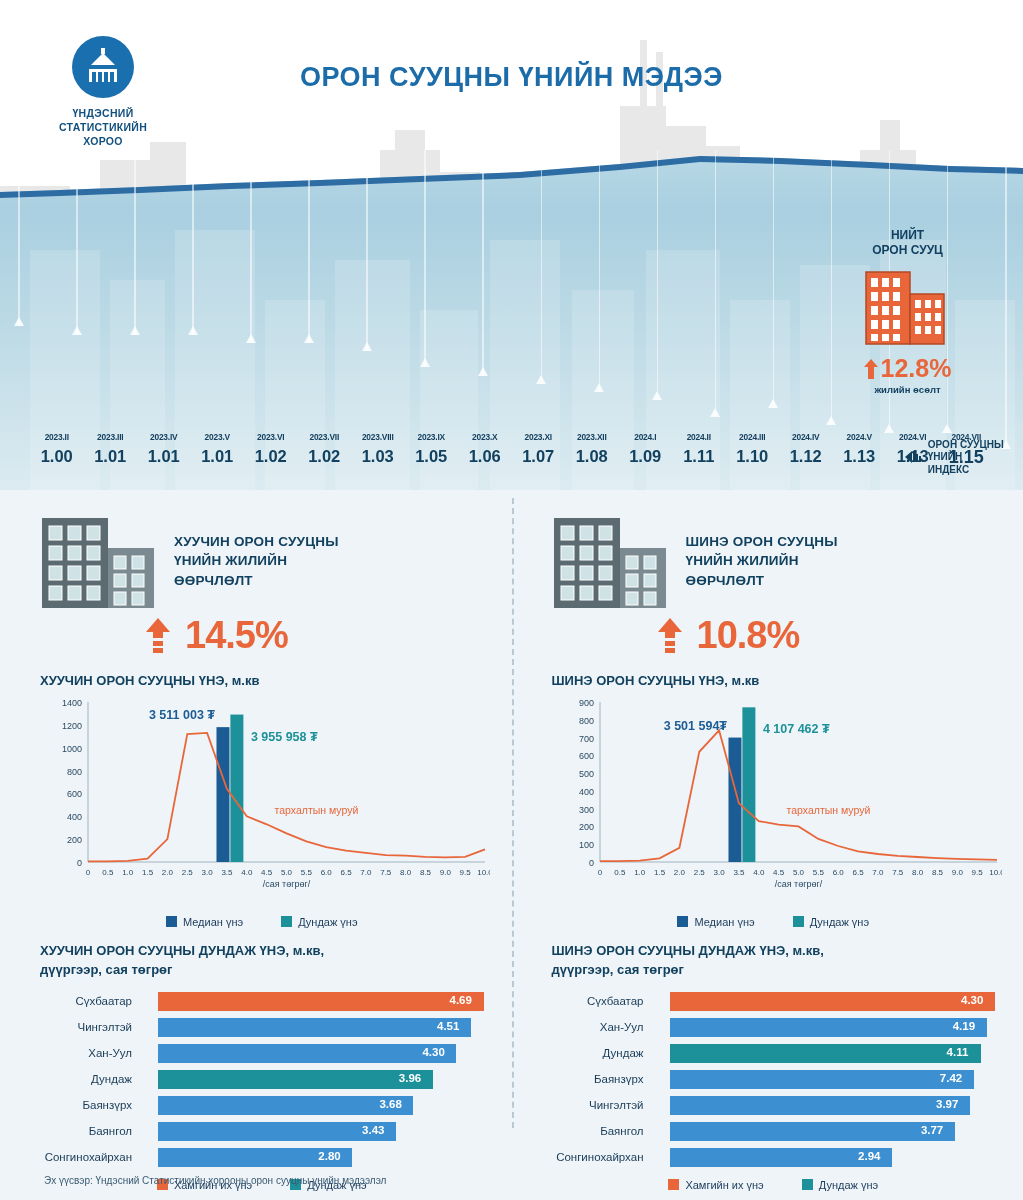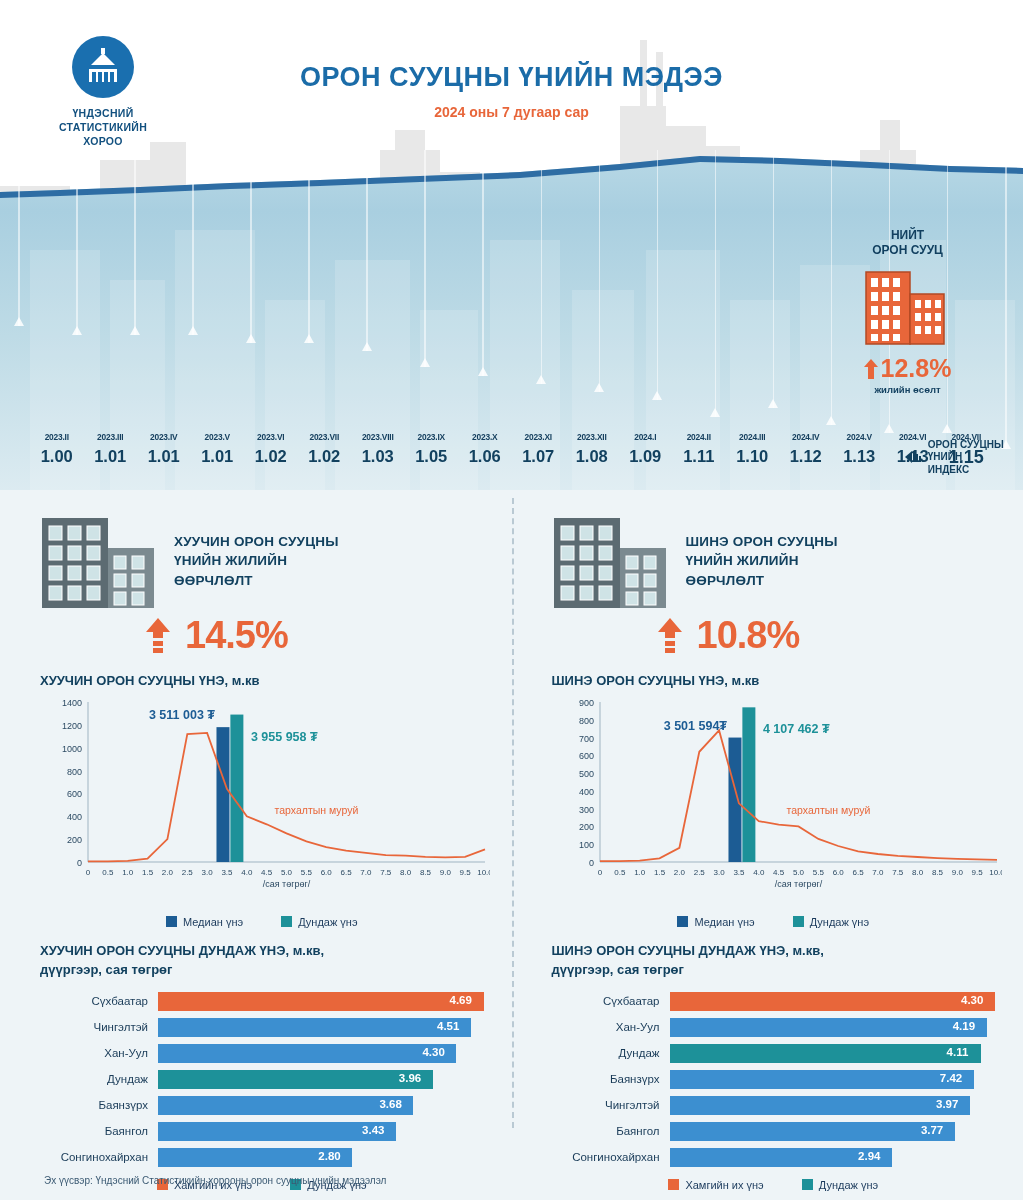--- a/index.html
+++ b/index.html
@@ -94,21 +94,21 @@
 
   .chart-title { font-size:13px; font-weight:bold; color:#12415f; margin:16px 0 6px 0; }
   .chart-area { position:relative; height:218px; }
   svg { display:block; }
   .legend { display:flex; justify-content:center; gap:38px; margin-top:4px; font-size:11px; color:#1b3a5c; }
   .legend .sw { display:inline-block; width:11px;height:11px; margin-right:6px; vertical-align:-1px;}
 
   
   .dist-title { font-size:13px; font-weight:bold; color:#12415f; line-height:1.45; margin:14px 0 10px 0;}
   .dist-row { display:flex; align-items:center; height:23px; margin-bottom:3px; }
-  .dist-name { width:118px; font-size:11.5px; color:#183a57; text-align:right; padding-right:10px;}
+  .dist-name { width:118px; font-size:11.5px; color:#183a57; text-align:right; padding-right:26px;}
   .dist-bar-wrap { flex:1; position:relative; height:19px; }
   .dist-bar { height:19px; display:block; }
   .dist-val { position:absolute; top:2px; font-size:11.5px; font-weight:bold; color:#ffffff; }
 
   .footer {
     position:absolute; left:44px; bottom:14px; font-size:10px; color:#3b5a73;
   }
 </style>
 </head>
 <body>
@@ -161,21 +161,20 @@
       </svg>
     </div>
     <div class="logo-txt">
       <div>ҮНДЭСНИЙ</div>
       <div>СТАТИСТИКИЙН</div>
       <div>ХОРОО</div>
     </div>
   </div>
 
   <div class="title">ОРОН СУУЦНЫ ҮНИЙН МЭДЭЭ</div>
-  <div class="subtitle">2024 оны 7 дугаар сар</div>
 
   <div class="arrows" id="arrows">
       <div class="arrow-stem" style="left: 18px; height: 176.4px; bottom: 123.6px;"></div>
       <div class="arrow-up" style="left: 13.5px; bottom: 123.6px;"></div>
       <div class="arrow-stem" style="left: 76.0588px; height: 184.6px; bottom: 115.4px;"></div>
       <div class="arrow-up" style="left: 71.5588px; bottom: 115.4px;"></div>
       <div class="arrow-stem" style="left: 134.118px; height: 184.6px; bottom: 115.4px;"></div>
       <div class="arrow-up" style="left: 129.618px; bottom: 115.4px;"></div>
       <div class="arrow-stem" style="left: 192.176px; height: 184.6px; bottom: 115.4px;"></div>
       <div class="arrow-up" style="left: 187.676px; bottom: 115.4px;"></div>

